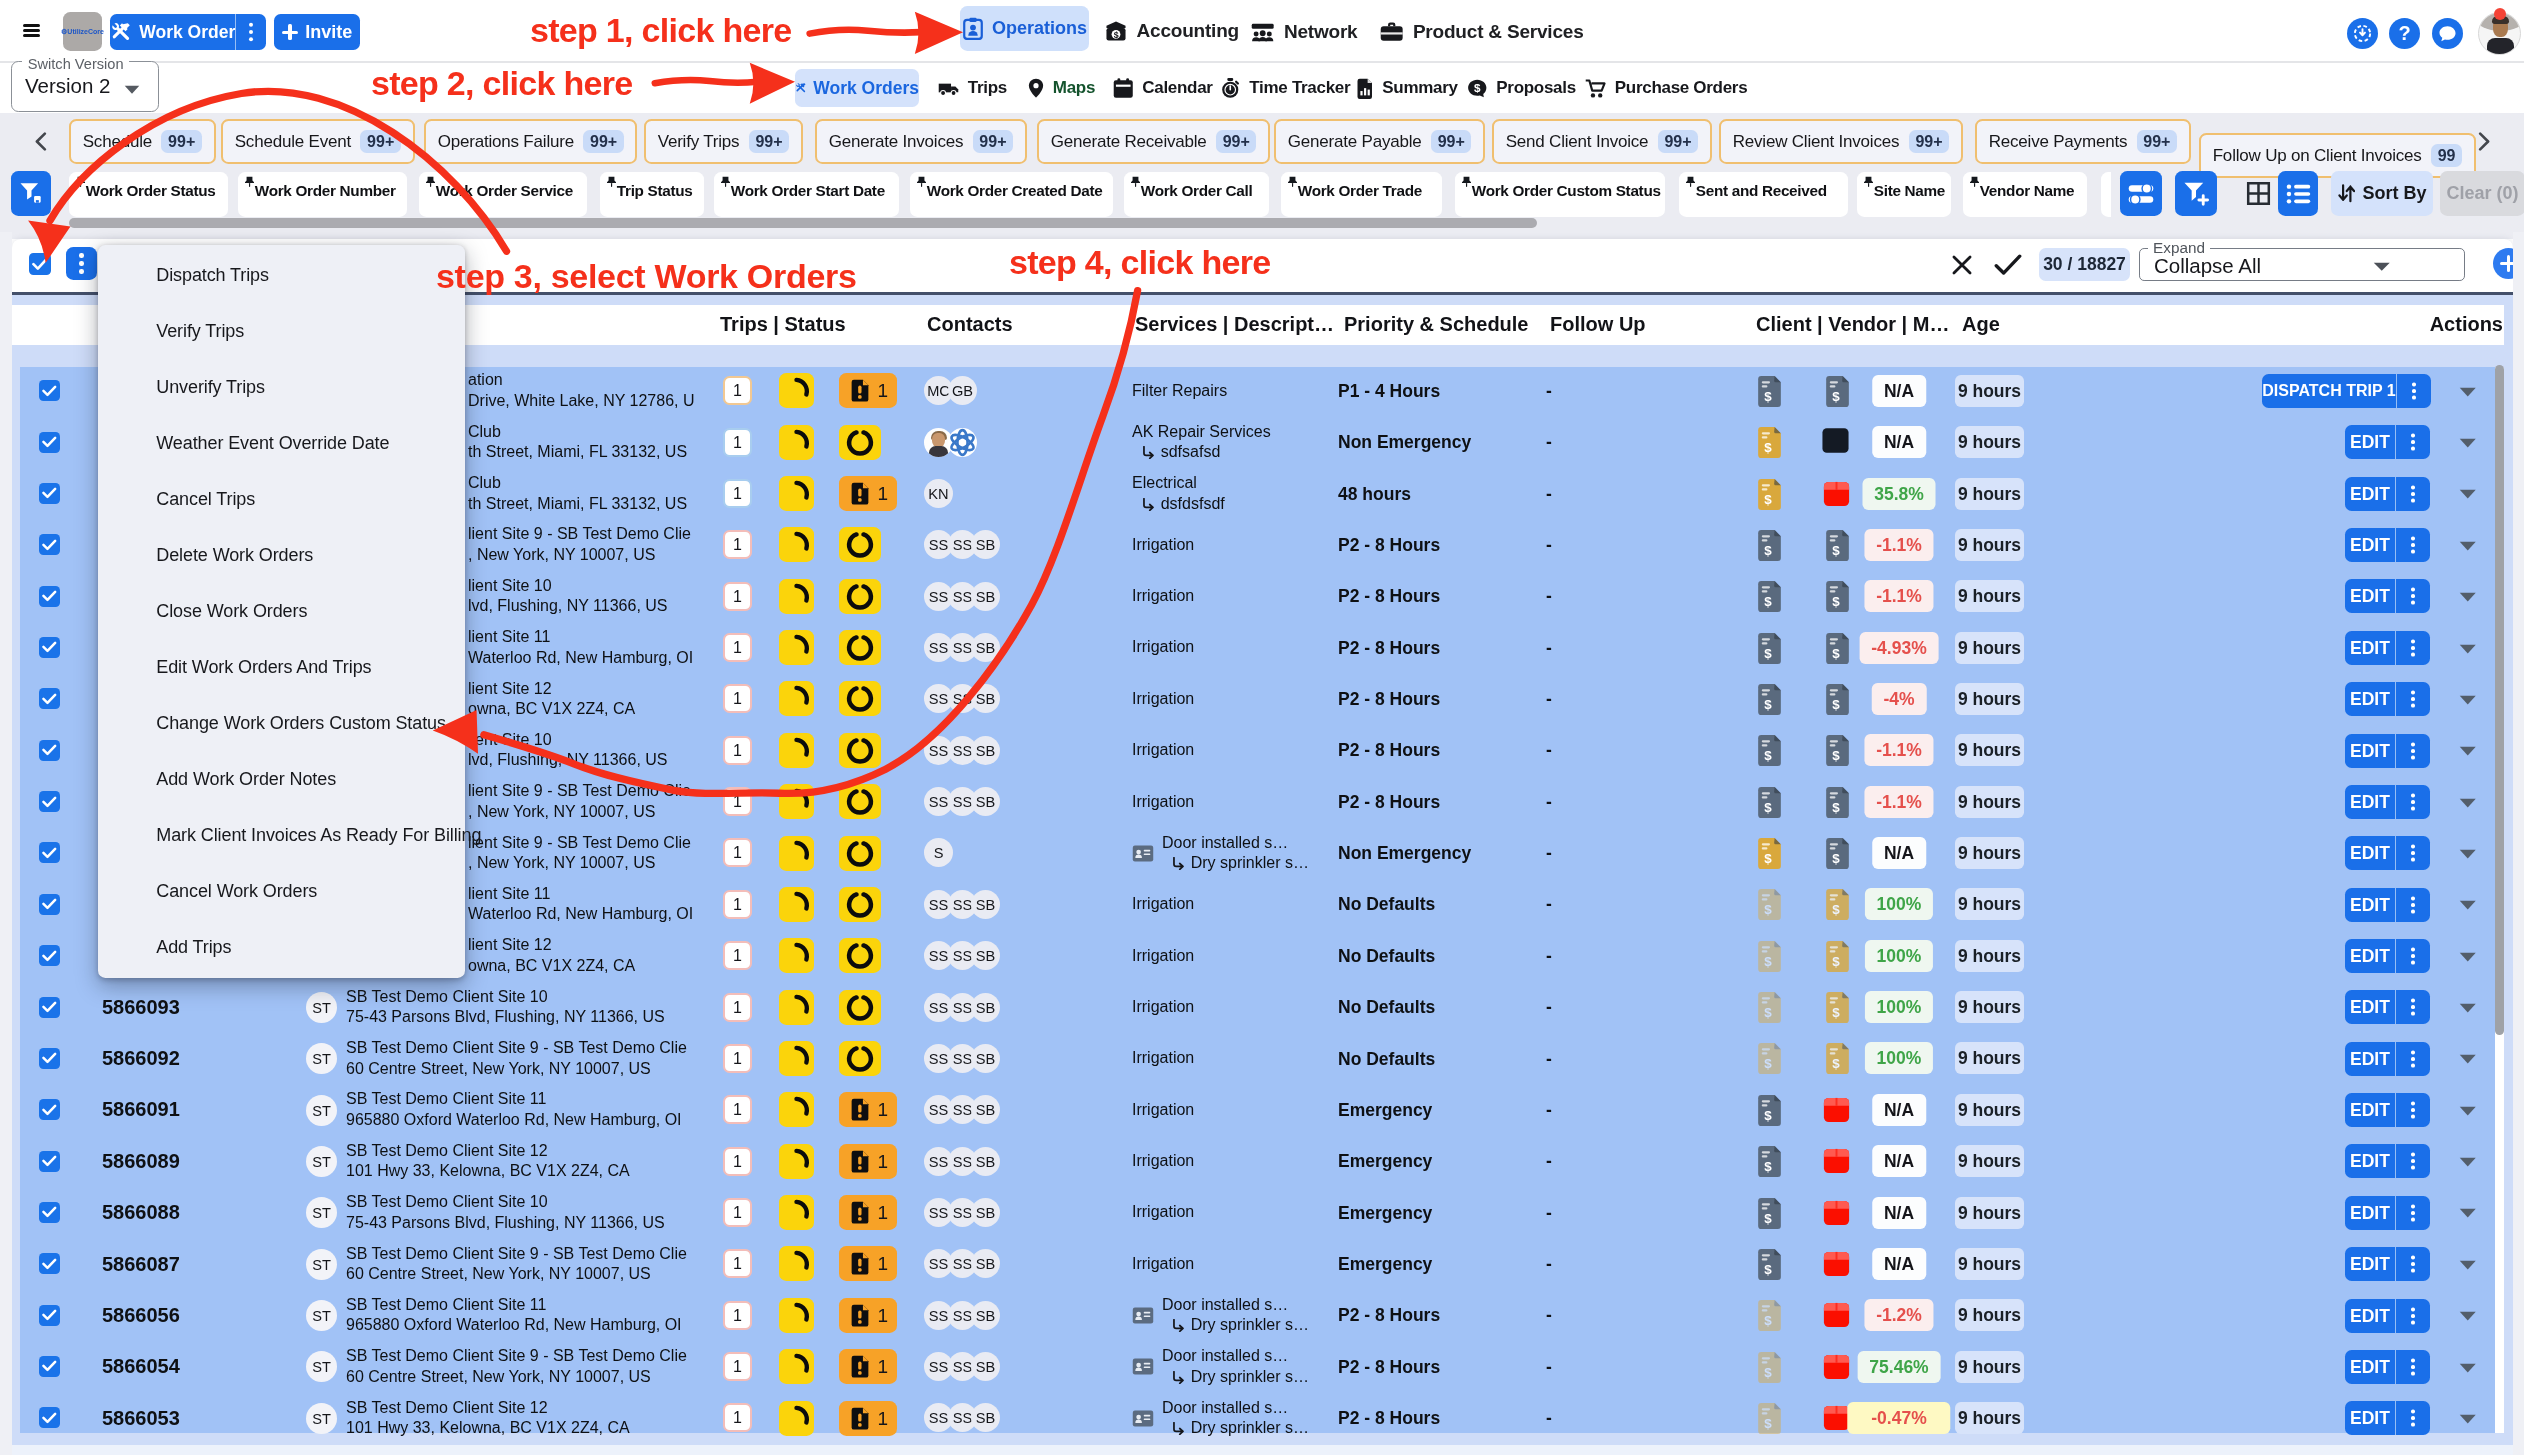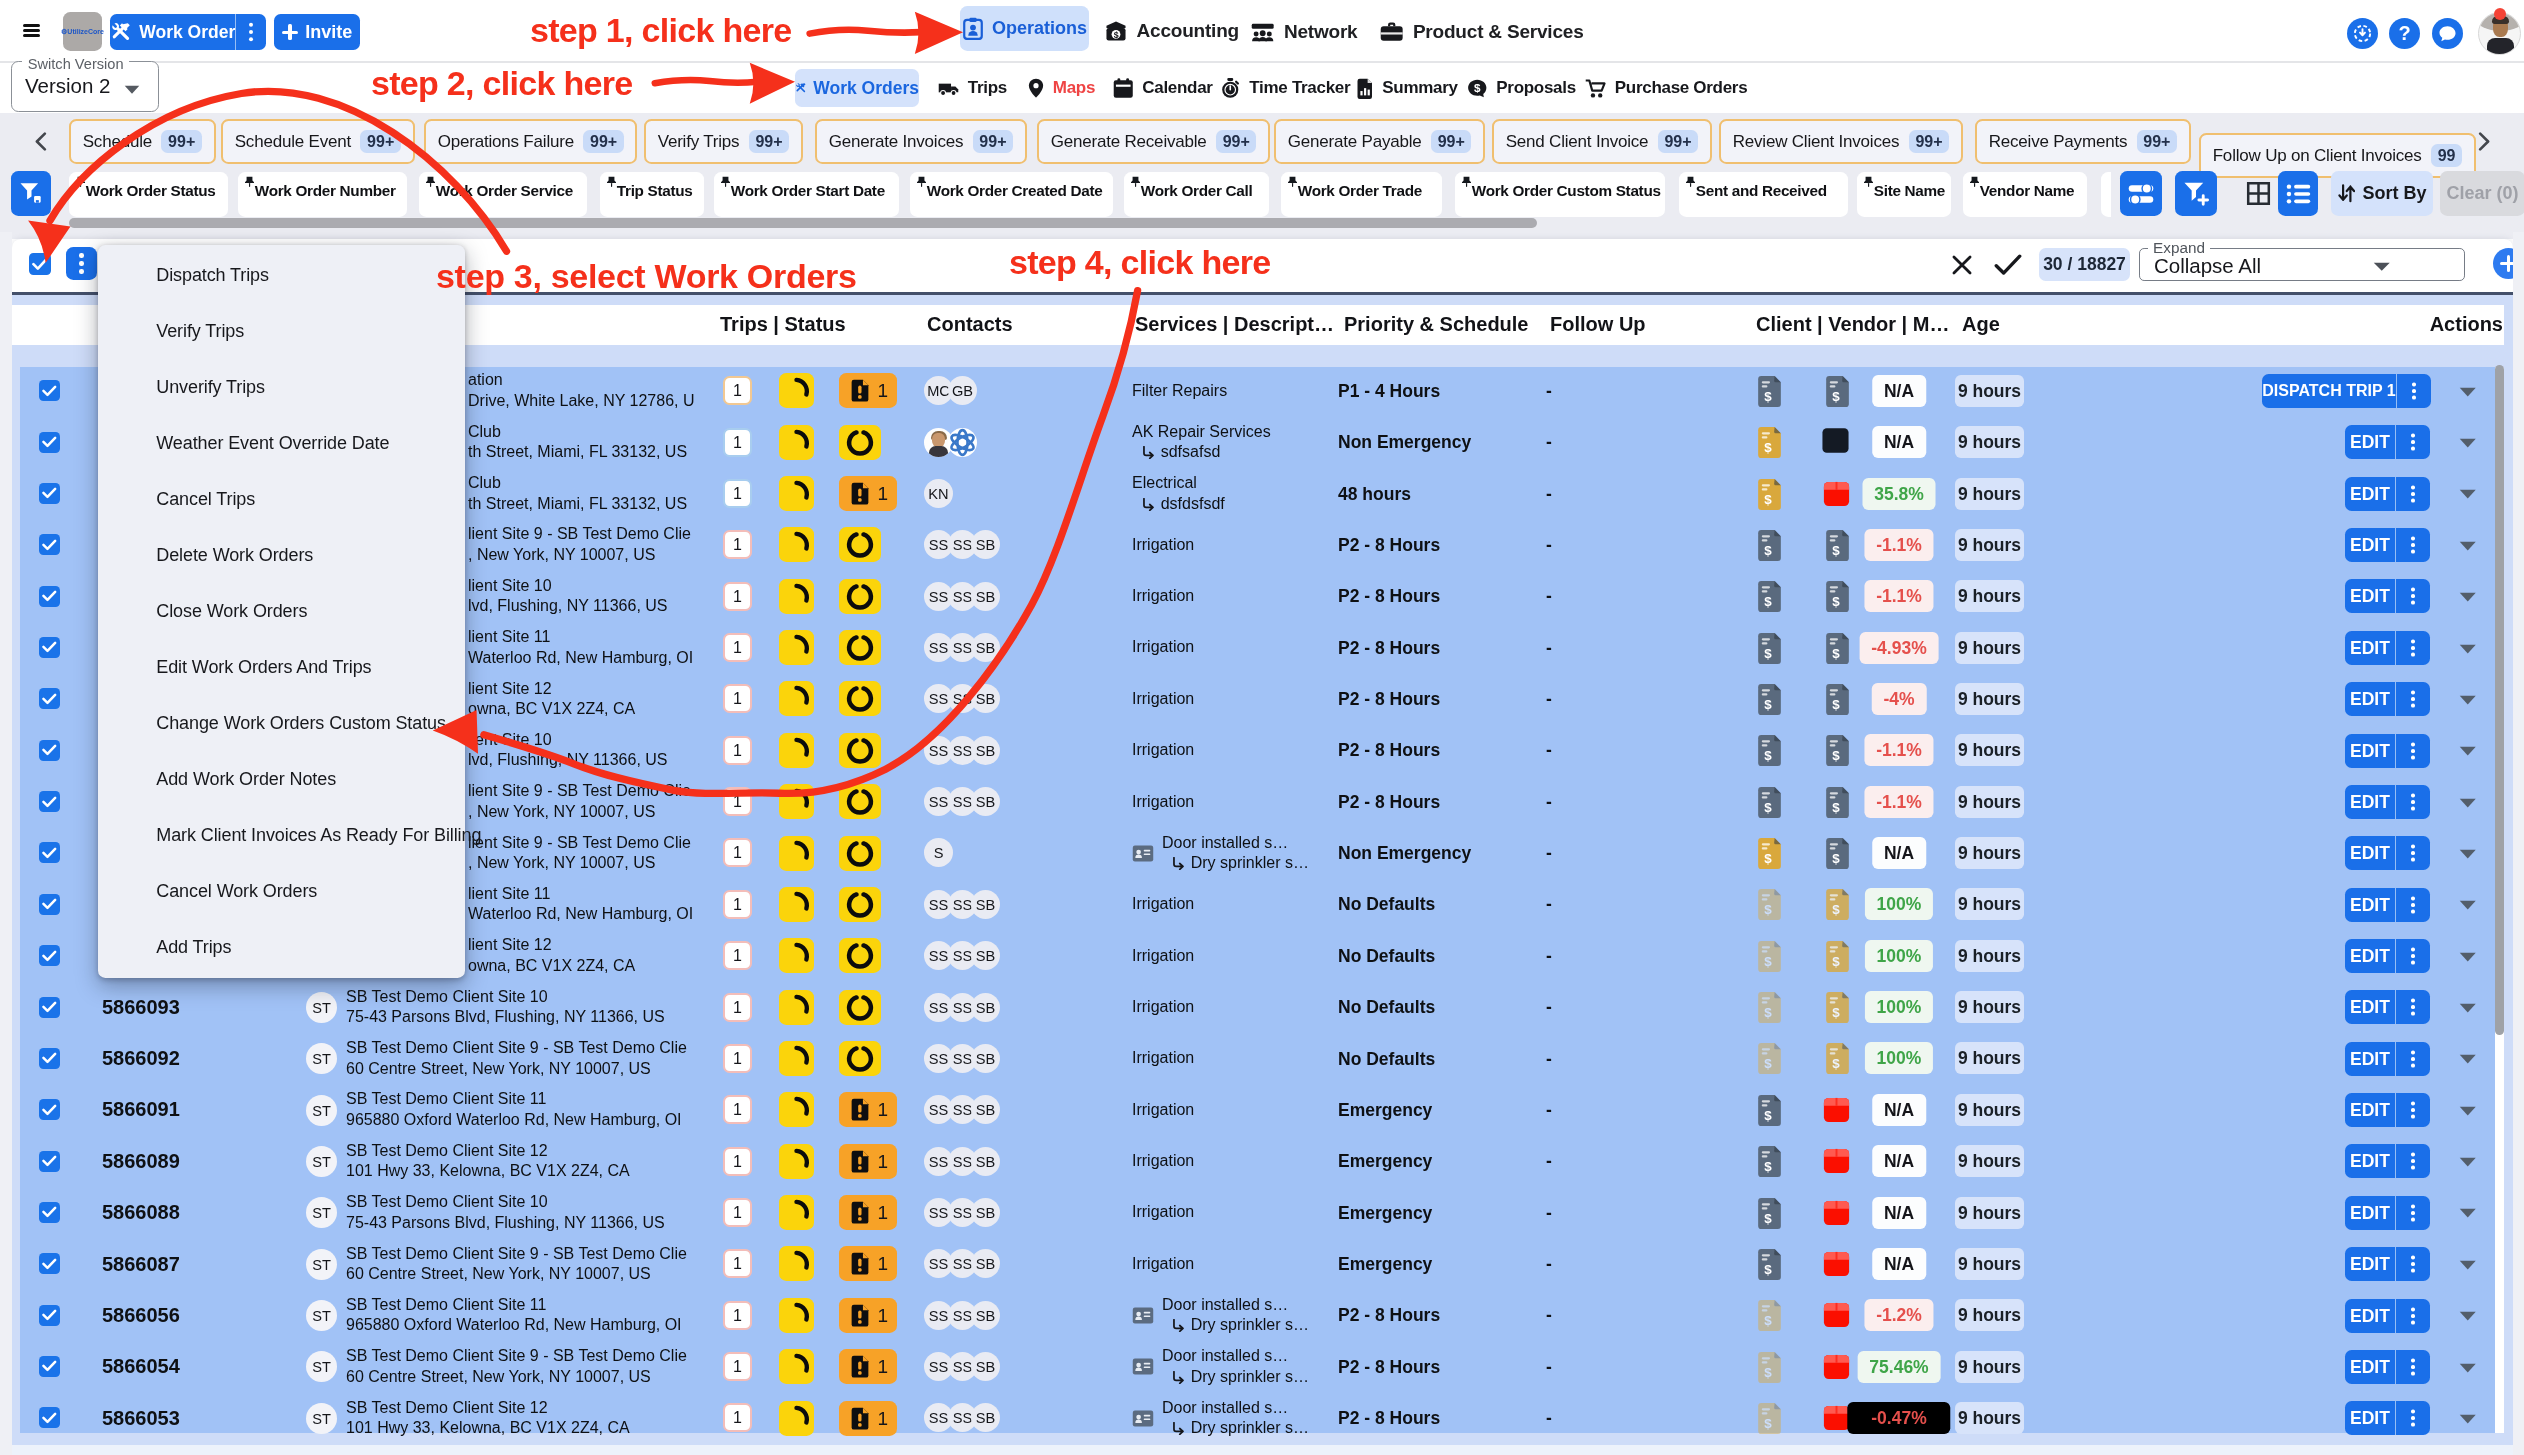--- a/index.html
+++ b/index.html
@@ -123,21 +123,21 @@
   </div>
 <div class="ab" style="left:938px;top:69px;height:38px;gap:8.8px;font-size:17px;font-weight:bold;color:#17181c;letter-spacing:-0.3px;">
     <svg width="21" height="16" viewBox="0 0 29 22" style="">
       <path d="M1 5 h17 v12 h-17 z" fill="#17181c"></path>
       <path d="M18 9 h6 l4 4 v4 h-10 z" fill="#17181c"></path>
       <circle cx="7" cy="18" r="3.4" fill="#17181c" stroke="#fff" stroke-width="1.4"></circle>
       <circle cx="21.5" cy="18" r="3.4" fill="#17181c" stroke="#fff" stroke-width="1.4"></circle>
     </svg>
     <span>Trips</span>
   </div>
-<div class="ab" style="left:1028px;top:69px;height:38px;gap:8.8px;font-size:17px;font-weight:bold;color:#ef4444;letter-spacing:-0.3px;">
+<div class="ab" style="left:1028px;top:69px;height:38px;gap:8.8px;font-size:17px;font-weight:bold;color:#14532d;letter-spacing:-0.3px;">
     <svg width="16" height="20.5" viewBox="0 0 22 28" style="">
       <path d="M11 1 C5.5 1 1.2 5.3 1.2 10.7 c0 7.2 9.8 16.3 9.8 16.3 s9.8 -9.1 9.8 -16.3 C20.8 5.3 16.5 1 11 1 z" fill="#17181c"></path>
       <circle cx="11" cy="10.5" r="3.6" fill="#fff"></circle>
     </svg>
     <span>Maps</span>
   </div>
 <div class="ab" style="left:1113px;top:69px;height:38px;gap:8.8px;font-size:17px;font-weight:bold;color:#17181c;letter-spacing:-0.3px;">
     <svg width="20.5" height="20.5" viewBox="0 0 28 28" style="">
       <rect x="1" y="3" width="26" height="24" rx="3" fill="#17181c"></rect>
       <rect x="6" y="0.5" width="4" height="7" rx="2" fill="#17181c"></rect>
@@ -1592,21 +1592,21 @@
         <text x="14.5" y="25.5" font-family="Liberation Sans,sans-serif" font-size="13" font-weight="bold" fill="#ffffff" text-anchor="middle">$</text>
       </g>
     </svg></div>
 <div class="a" style="left:1821px;top:1402px;"><svg width="31" height="31" viewBox="0 0 42 42" style="">
       <g transform="scale(1.3125)">
         <rect x="3" y="4" width="26" height="25" rx="5" fill="#fb0f00"></rect>
         <path d="M3 9 a5 5 0 0 1 5-5 h16 a5 5 0 0 1 5 5 v3 h-26 z" fill="#ff5a50"></path>
         <rect x="15" y="4" width="2" height="8" fill="#fb0f00" opacity="0.6"></rect>
       </g>
     </svg></div>
-<div class="chip" style="left:1899px;top:1402px;transform:translateX(-50%);background:#000000;color:#e5504c;padding:0 24px;">-0.47%</div>
+<div class="chip" style="left:1899px;top:1402px;transform:translateX(-50%);background:#fef9c3;color:#e5504c;padding:0 24px;">-0.47%</div>
 <div class="chip" style="left:1955px;top:1402px;width:69px;background:#d7e3fa;color:#1a2027;">9 hours</div>
 <div class="btn" style="left:2345px;top:1401px;width:85px;">
     <div class="lab">EDIT</div>
     <div class="dots">
       <span class="vdots3" style="width:3.7px;height:3.7px;box-shadow:0 -6.6px 0 #fff,0 6.6px 0 #fff;"></span>
     </div>
   </div>
 <div class="a" style="left:2459px;top:1413px;"><svg width="17.5" height="10.2" viewBox="0 0 24 14" style="">
       <path d="M1 1 L12.0 13 L23 1 Z" fill="#535e6b"></path>
     </svg></div>

